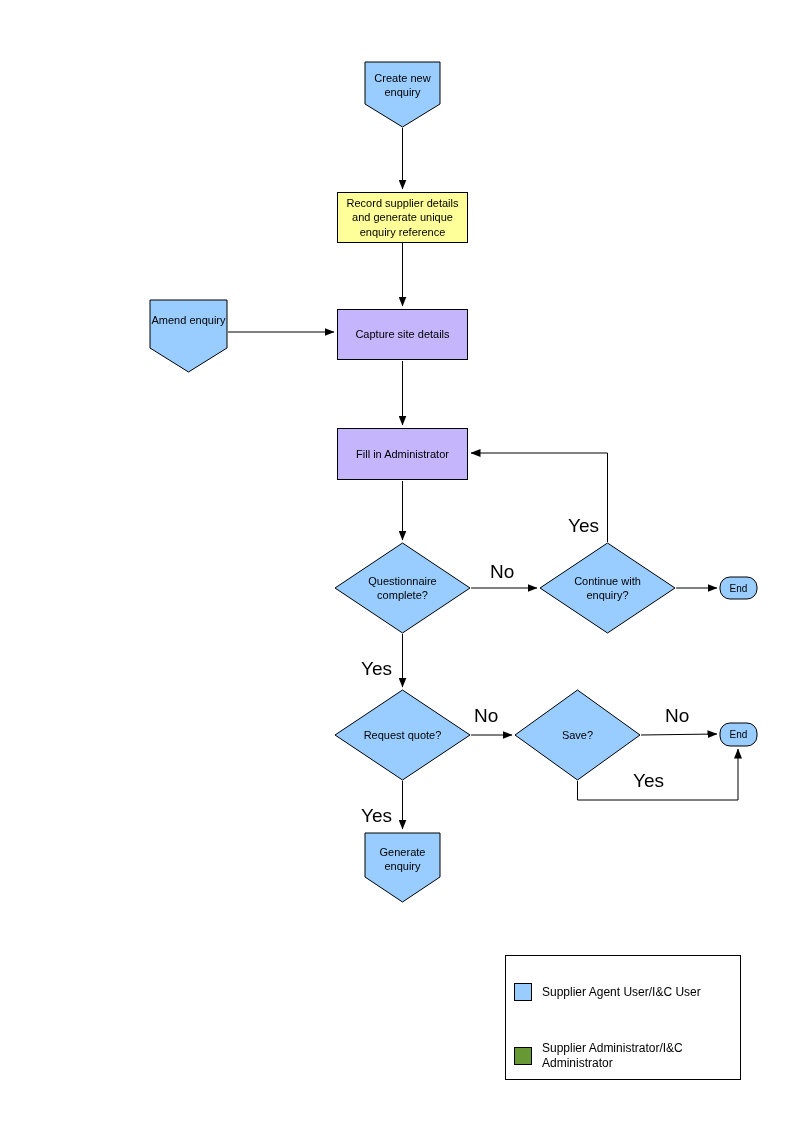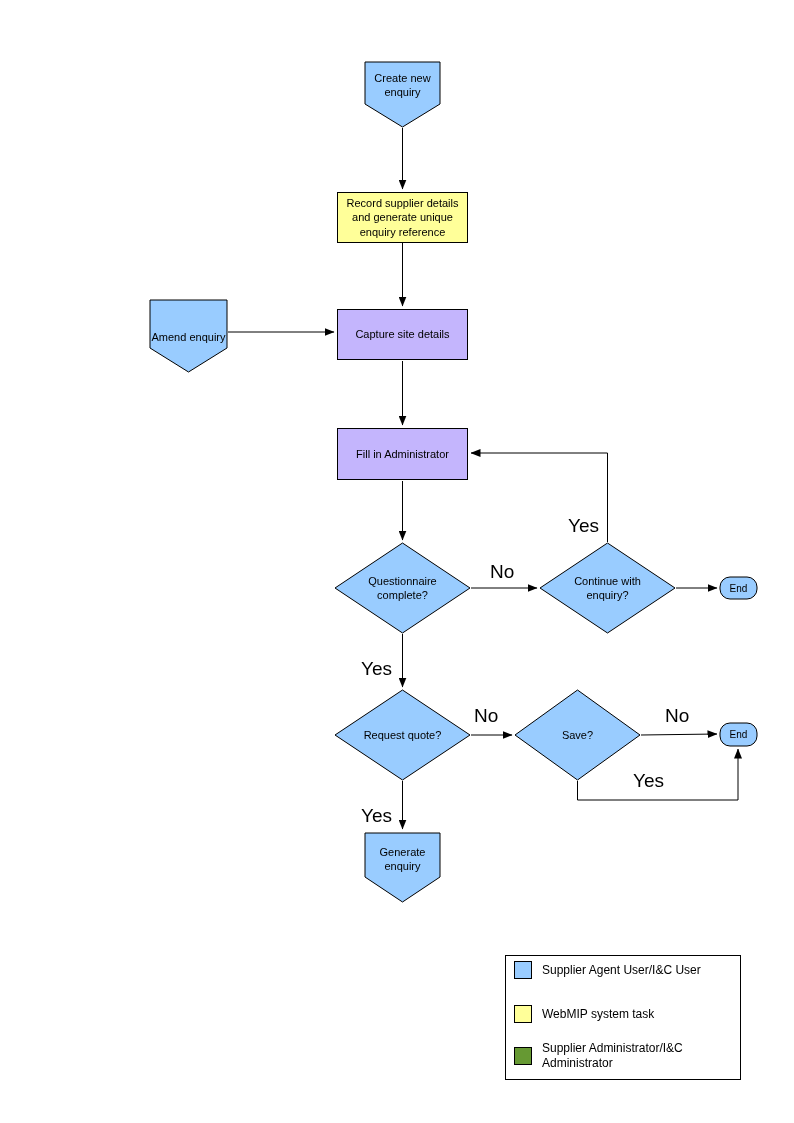--- a/index.html
+++ b/index.html
@@ -127,21 +127,21 @@
   <div class="node-rect fill-blue" style="left:337px; top:309px; width:131px; height:51px;">
     <span>Capture site details</span>
   </div>
 
   <div class="node-rect fill-blue" style="left:337px; top:428px; width:131px; height:52px;">
     <span>Fill in Administrator</span>
   </div>
 
   <div class="shape-label" style="left:363px; top:64px; width:79px; height:42px;">Create new enquiry</div>
 
-  <div class="shape-label" style="left:150px; top:314px; width:77px; height:46px;">Amend enquiry</div>
+  <div class="shape-label" style="left:150px; top:297px; width:77px; height:46px;">Amend enquiry</div>
 
   <div class="shape-label" style="left:348px; top:543px; width:109px; height:90px;">Questionnaire complete?</div>
 
   <div class="shape-label" style="left:557px; top:543px; width:101px; height:90px;">Continue with enquiry?</div>
 
   <div class="shape-label end-label" style="left:720px; top:577px; width:37px; height:22px;">End</div>
 
   <div class="shape-label" style="left:352px; top:690px; width:101px; height:90px;">Request quote?</div>
 
   <div class="shape-label" style="left:527px; top:690px; width:101px; height:90px;">Save?</div>
@@ -158,27 +158,23 @@
 
   <div class="edge-label" style="left:474px; top:706px;">No</div>
 
   <div class="edge-label" style="left:665px; top:706px;">No</div>
 
   <div class="edge-label" style="left:633px; top:771px;">Yes</div>
 
   <div class="edge-label" style="left:361px; top:806px;">Yes</div>
 
   <div class="legend">
-    <div class="legend-row" style="top:5px;">
+    <div class="legend-row" style="top:27px;">
       <span class="legend-swatch" style="background-color: rgb(153, 204, 255);"></span>
       <span class="legend-text">Supplier Agent User/I&amp;C User</span>
-    </div>
-    <div class="legend-row" style="top:49px;">
-      <span class="legend-swatch" style="background-color: rgb(255, 255, 153);"></span>
-      <span class="legend-text">WebMIP system task</span>
     </div>
     <div class="legend-row" style="top:85px;">
       <span class="legend-swatch" style="background-color: rgb(102, 153, 51);"></span>
       <span class="legend-text">Supplier Administrator/I&amp;C Administrator</span>
     </div>
   </div>
 
 </div>
 
 </body></html>

